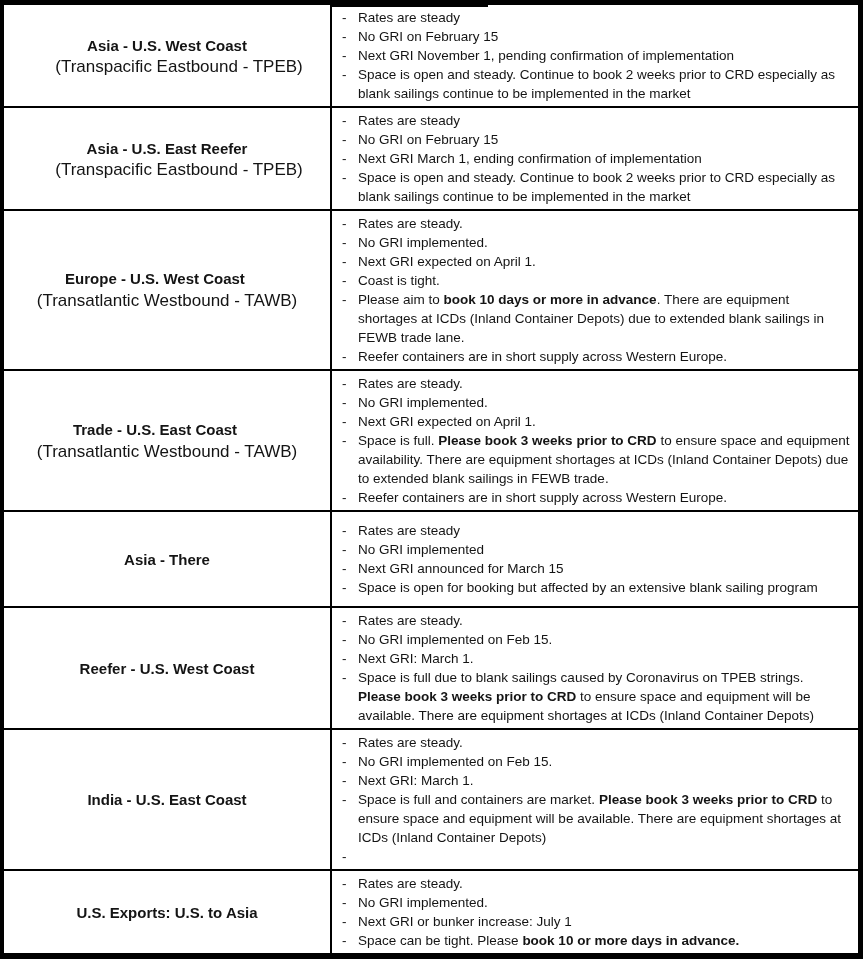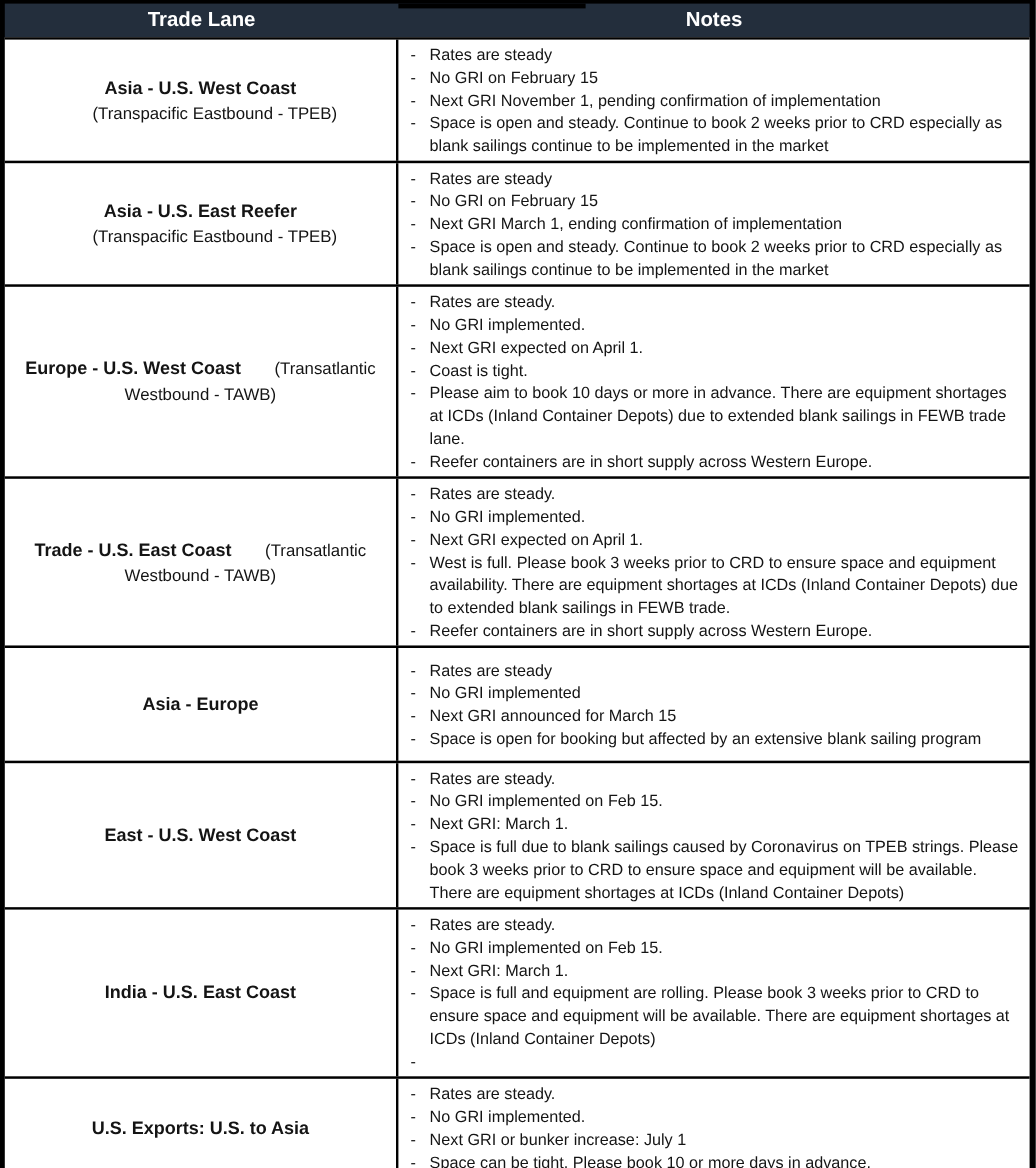--- a/index.html
+++ b/index.html
@@ -64,51 +64,43 @@
   }
   .lane-p {
     margin: 0;
     line-height: 21px;
     font-size: 13.5px;
   }
   .lane-title {
     font-weight: bold;
     font-size: 15px;
   }
-  .lane-sub { font-size: 14px; margin-left: 24px; }
+  .lane-sub { font-size: 17px; margin-left: 24px; }
   .vdiv { background: var(--border); }
   .notes-cell {
     display: flex;
     align-items: center;
     padding: 3px 8px 3px 10px;
   }
   .notes-list { width: 100%; }
   .note-item {
     display: flex;
     align-items: flex-start;
     font-size: 13.5px;
     line-height: 19px;
   }
   .dash { flex: 0 0 16px; }
   .note-text { flex: 1; }
-  .note-text b { font-weight: normal; }
+  .note-text b { font-weight: bold; }
 </style>
 </head>
 <body>
 
 <div class="table-wrap">
   <div class="top-notch"></div>
-  <div class="header-row">
-    <div class="hcell">
-      <span>Trade Lane</span>
-    </div>
-    <div class="hcell">
-      <span>Notes</span>
-    </div>
-  </div>
   <div>
       <div class="trow" style="min-height: 97px;">
         <div class="lane-cell">
           <p class="lane-p lane-title">Asia - U.S. West Coast</p>
           <p class="lane-p lane-sub">(Transpacific Eastbound - TPEB)</p>
         </div>
         <div class="vdiv"></div>
         <div class="notes-cell">
           <div class="notes-list">
             <div class="note-item">
@@ -205,32 +197,32 @@
             <div class="note-item">
               <span class="dash">-</span>
               <span class="note-text"><span>No GRI implemented.</span></span>
             </div>
             <div class="note-item">
               <span class="dash">-</span>
               <span class="note-text"><span>Next GRI expected on April 1.</span></span>
             </div>
             <div class="note-item">
               <span class="dash">-</span>
-              <span class="note-text"><span>West is full. </span><b>Please book 3 weeks prior to CRD</b><span> to ensure space and equipment availability. There are equipment shortages at ICDs (Inland Container Depots) due to extended blank sailings in FEWB trade.</span></span>
+              <span class="note-text"><span>Space is full. </span><b>Please book 3 weeks prior to CRD</b><span> to ensure space and equipment availability. There are equipment shortages at ICDs (Inland Container Depots) due to extended blank sailings in FEWB trade.</span></span>
             </div>
             <div class="note-item">
               <span class="dash">-</span>
               <span class="note-text"><span>Reefer containers are in short supply across Western Europe.</span></span>
             </div>
           </div>
         </div>
       </div>
       <div class="trow" style="min-height: 96px;">
         <div class="lane-cell">
-          <p class="lane-p lane-title">Asia - Europe</p>
+          <p class="lane-p lane-title">Asia - There</p>
         </div>
         <div class="vdiv"></div>
         <div class="notes-cell">
           <div class="notes-list">
             <div class="note-item">
               <span class="dash">-</span>
               <span class="note-text"><span>Rates are steady</span></span>
             </div>
             <div class="note-item">
               <span class="dash">-</span>
@@ -242,21 +234,21 @@
             </div>
             <div class="note-item">
               <span class="dash">-</span>
               <span class="note-text"><span>Space is open for booking but affected by an extensive blank sailing program</span></span>
             </div>
           </div>
         </div>
       </div>
       <div class="trow" style="min-height: 110px;">
         <div class="lane-cell">
-          <p class="lane-p lane-title">East - U.S. West Coast</p>
+          <p class="lane-p lane-title">Reefer - U.S. West Coast</p>
         </div>
         <div class="vdiv"></div>
         <div class="notes-cell">
           <div class="notes-list">
             <div class="note-item">
               <span class="dash">-</span>
               <span class="note-text"><span>Rates are steady.</span></span>
             </div>
             <div class="note-item">
               <span class="dash">-</span>
@@ -287,21 +279,21 @@
             <div class="note-item">
               <span class="dash">-</span>
               <span class="note-text"><span>No GRI implemented on Feb 15.</span></span>
             </div>
             <div class="note-item">
               <span class="dash">-</span>
               <span class="note-text"><span>Next GRI: March 1.</span></span>
             </div>
             <div class="note-item">
               <span class="dash">-</span>
-              <span class="note-text"><span>Space is full and equipment are rolling. </span><b>Please book 3 weeks prior to CRD</b><span> to ensure space and equipment will be available. There are equipment shortages at ICDs (Inland Container Depots)</span></span>
+              <span class="note-text"><span>Space is full and containers are market. </span><b>Please book 3 weeks prior to CRD</b><span> to ensure space and equipment will be available. There are equipment shortages at ICDs (Inland Container Depots)</span></span>
             </div>
             <div class="note-item">
               <span class="dash">-</span>
               <span class="note-text"><span></span></span>
             </div>
           </div>
         </div>
       </div>
       <div class="trow" style="min-height: 75px;">
         <div class="lane-cell">

